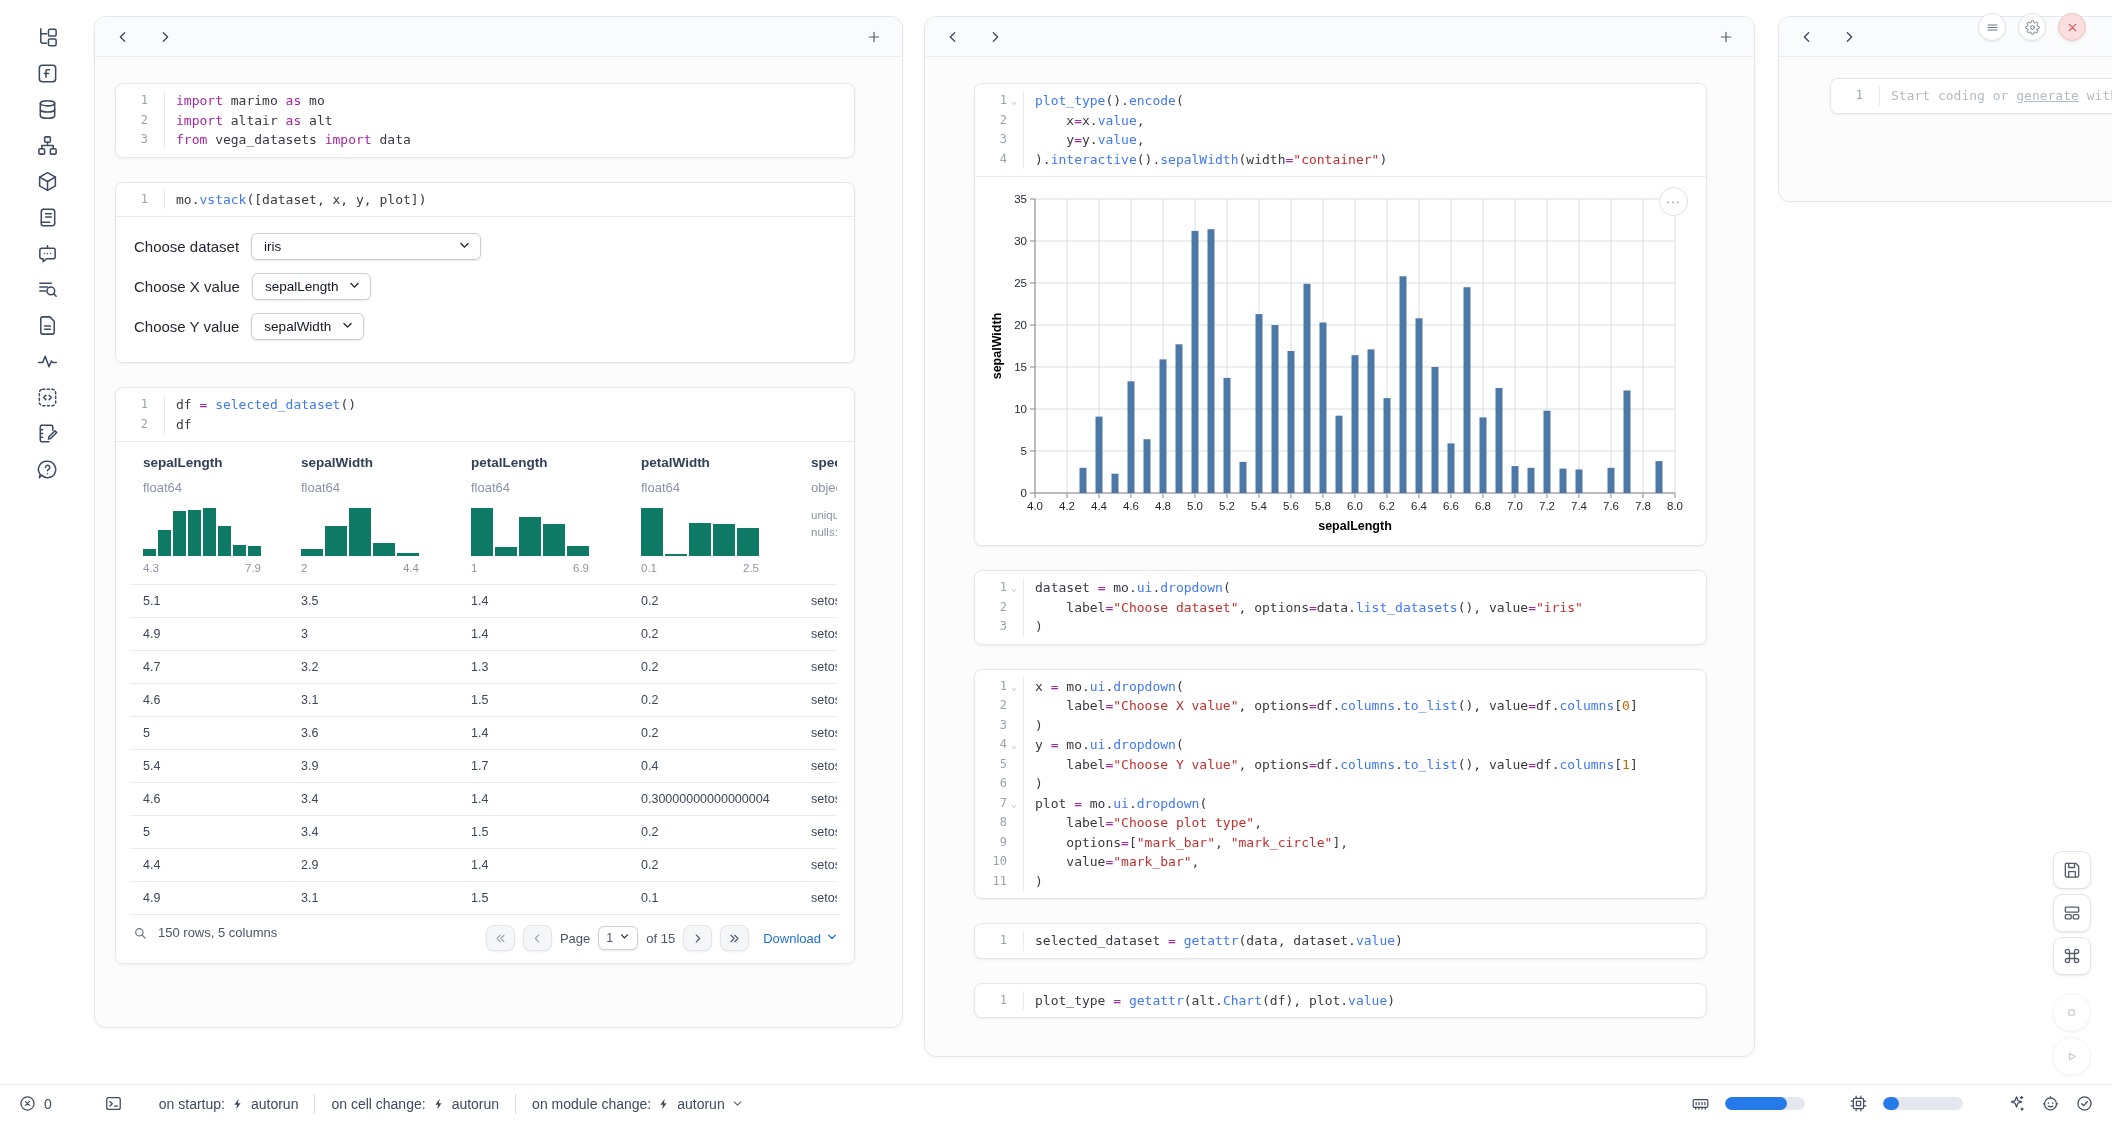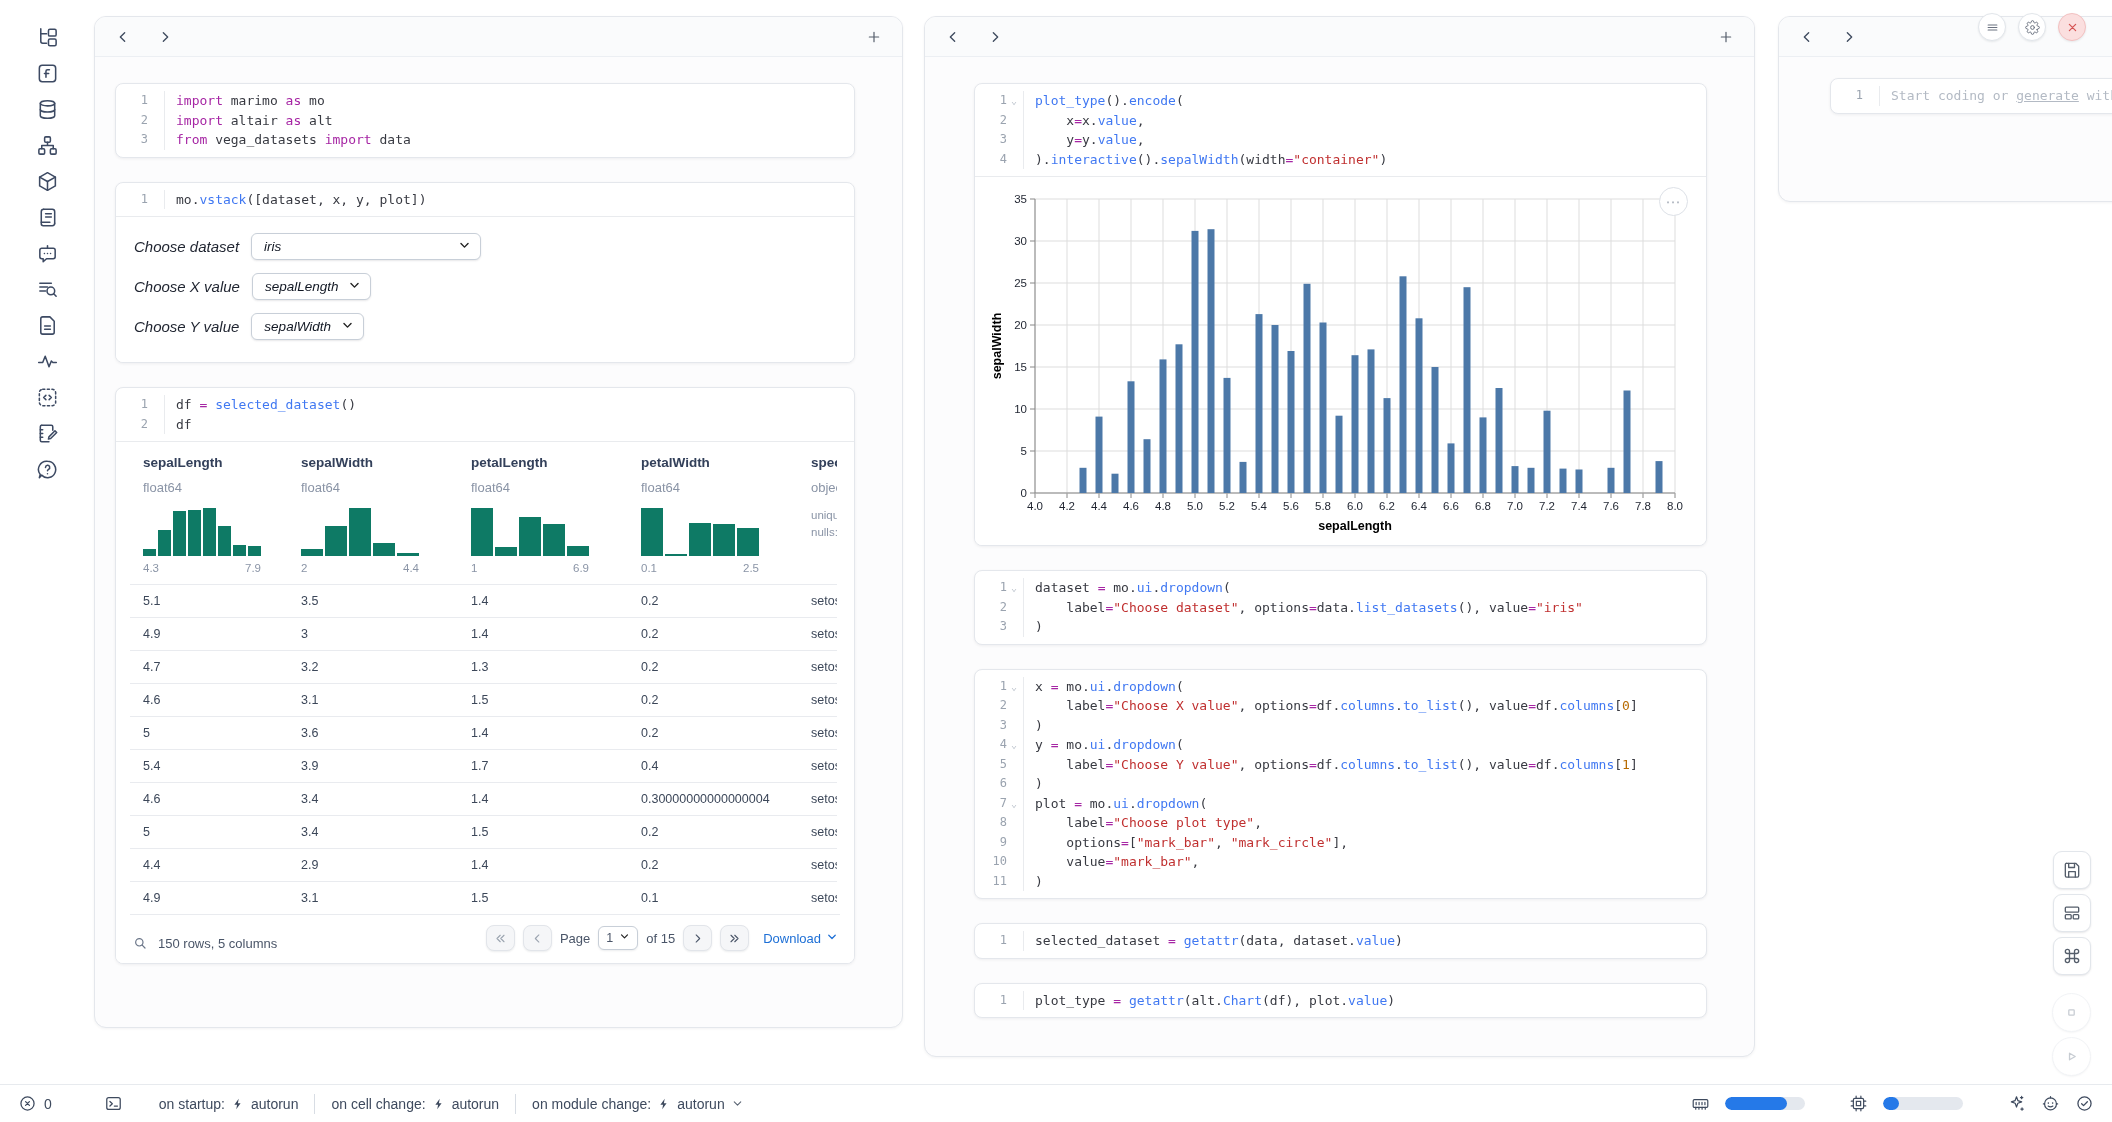--- a/index.html
+++ b/index.html
@@ -35,21 +35,21 @@
     font-size:13px; line-height:19.5px; }
   .code-line { display:flex; white-space:pre; }
   .ln { flex:0 0 24px; text-align:right; color:#9aa3af; font-size:12px; }
   .fold { flex:0 0 14px; text-align:center; color:#b7bfc9; font-size:10px; line-height:19.5px; cursor:pointer; }
   .src { border-left:1px solid #e9ebee; padding-left:11px; margin-left:2px; flex:1; color:#383a42; }
   .tok-k { color:#a626a4; } .tok-o { color:#a626a4; } .tok-f { color:#4078f2; }
   .tok-s { color:#c03030; } .tok-n { color:#b76b01; } .tok-p { color:#383a42; }
   .cell-output { border-top:1px solid #e9ebee; background:#fff; }
 
   
-  .controls { padding:16px 18px 22px;font-style:italic; }
+  .controls { padding:16px 18px 22px; }
   .ctrl-row { display:flex; align-items:center; gap:12px; margin-top:13px; font-size:15px; color:#1f2430; }
   .ctrl-row:first-child { margin-top:0; }
   .select { display:inline-flex; align-items:center; gap:10px; height:27px; border:1px solid #c8cfd8;
     border-radius:6px; background:#fff; padding:0 9px 0 12px; font-size:13.5px; color:#111723;
     box-shadow:0 1px 2px rgba(16,24,40,.10); cursor:pointer; }
   .select.wide { width:230px; justify-content:space-between; }
   .select svg { width:13px; height:13px; color:#222; }
 
   
   .t-wrap { padding:0 0 0 0; }
@@ -59,21 +59,21 @@
   .t-col { padding-top:13px; cursor:pointer; }
   .col-name { font-size:13.5px; font-weight:bold; color:#33405a; }
   .col-type { font-size:13px; color:#8a94a6; margin-top:10px; }
   .hist { height:48px; width:118px; display:flex; align-items:flex-end; gap:2px; margin-top:13px; }
   .hist i { flex:1; background:#0e7a65; display:block; }
   .minmax { width:118px; display:flex; justify-content:space-between; font-size:11.5px;
     color:#8a94a6; margin-top:6px; padding-bottom:10px; }
   .col-extra { font-size:11.5px; color:#8a94a6; margin-top:12px; line-height:17px; white-space:nowrap; }
   .t-row { display:grid; grid-template-columns:158px 170px 170px 170px 1fr; padding-left:13px;
     border-top:1px solid #e9ebef; height:33px; align-items:center; font-size:12.5px; color:#3c4759; white-space:nowrap; }
-  .t-foot { display:flex; align-items:flex-end; border-top:1px solid #e9ebef; margin:0 14px;
+  .t-foot { display:flex; align-items:flex-start; border-top:1px solid #e9ebef; margin:0 14px;
     padding:10px 2px 12px; gap:10px; font-size:13px; color:#4a5568; }
   .t-foot .sicon { width:16px; height:16px; color:#6b7689; }
   .t-foot .sicon svg { width:100%; height:100%; }
   .pager { margin-left:auto; display:flex; align-items:center; gap:8px;padding-left:32px; }
   .pg-btn { width:29px; height:26px; border:1px solid #e2e5ea; border-radius:8px; background:#f5f6f8;
     box-shadow:0 1px 2px rgba(16,24,40,.08); display:flex; align-items:center; justify-content:center;
     color:#4a5568; cursor:pointer; }
   .pg-btn svg { width:13px; height:13px; }
   .pg-btn.dim { color:#9aa3af; }
   .pg-select { display:inline-flex; align-items:center; gap:6px; height:24px; border:1px solid #c8cfd8;

